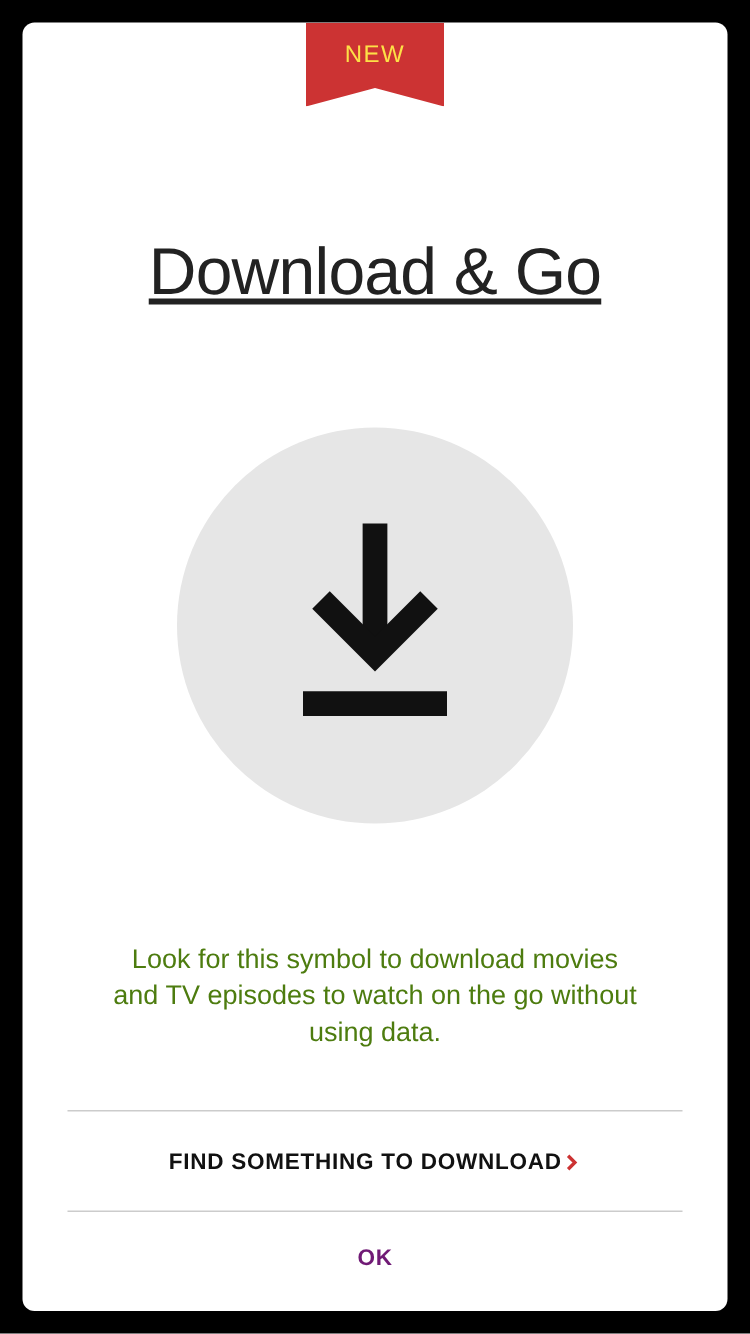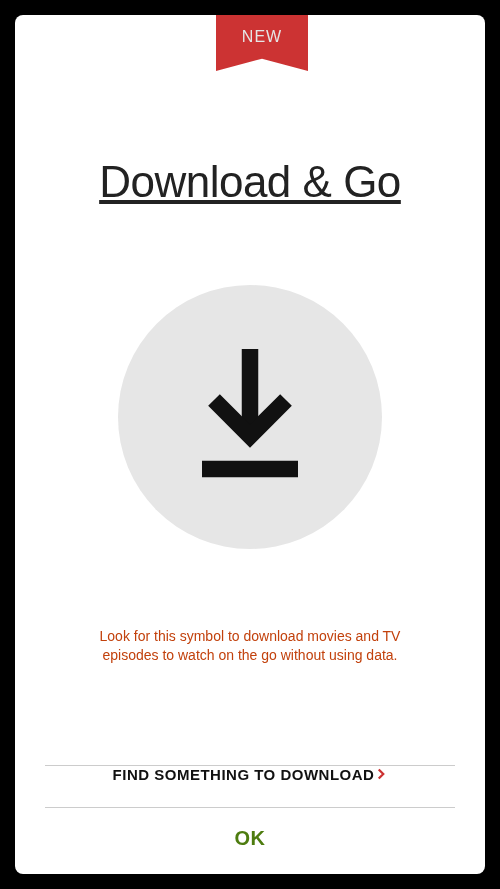--- a/index.html
+++ b/index.html
@@ -28,30 +28,29 @@
       overflow: hidden;
     }
     .ribbon {
       position: absolute;
       top: 0;
       left: 50%;
       transform: translateX(-50%);
       width: 92px;
       height: 56px;
       background: #c33;
-      color: #e5e5e5;
+      color: #fde047;
       font-size: 16px;
       font-weight: 500;
       letter-spacing: 1px;
       display: flex;
       align-items: center;
       justify-content: center;
       padding-bottom: 12px;
       clip-path: polygon(0 0, 100% 0, 100% 100%, 50% 78%, 0 100%);
-      margin-left: 12px;
     }
     .title {
       margin-top: 142px;
       font-size: 44px;
       font-weight: 300;
       color: #222;
       letter-spacing: -0.5px;
       text-decoration: underline;
     }
     .icon-circle {
@@ -63,37 +62,37 @@
       display: flex;
       align-items: center;
       justify-content: center;
     }
     .download-svg {
       width: 150px;
       height: 150px;
     }
     .description {
       margin-top: 78px;
-      font-size: 14px;
+      font-size: 18px;
       line-height: 1.35;
-      color: #c2410c;
+      color: #4d7c0f;
       text-align: center;
       max-width: 350px;
       font-weight: 400;
     }
     .spacer {
       flex: 1;
     }
     .action-row {
       width: 410px;
       border-top: 1px solid #ccc;
       border-bottom: 1px solid #ccc;
-      height: 43px;
+      height: 68px;
       display: flex;
-      align-items: flex-start;
+      align-items: center;
       justify-content: center;
       gap: 1px;
       cursor: pointer;
     }
     .action-label {
       font-size: 15px;
       font-weight: 700;
       letter-spacing: 0.5px;
       color: #111;
     }
@@ -101,24 +100,24 @@
       width: 12px;
       height: 12px;
       display: inline-block;
     }
     .ok-button {
       height: 60px;
       width: 100%;
       display: flex;
       align-items: center;
       justify-content: center;
-      font-size: 20px;
+      font-size: 15px;
       font-weight: 700;
       letter-spacing: 0.5px;
-      color: #4d7c0f;
+      color: #701a75;
       cursor: pointer;
       margin-bottom: 6px;
     }
   </style>
 </head>
 <body>
 
 <div class="modal">
 
   <div class="ribbon">

